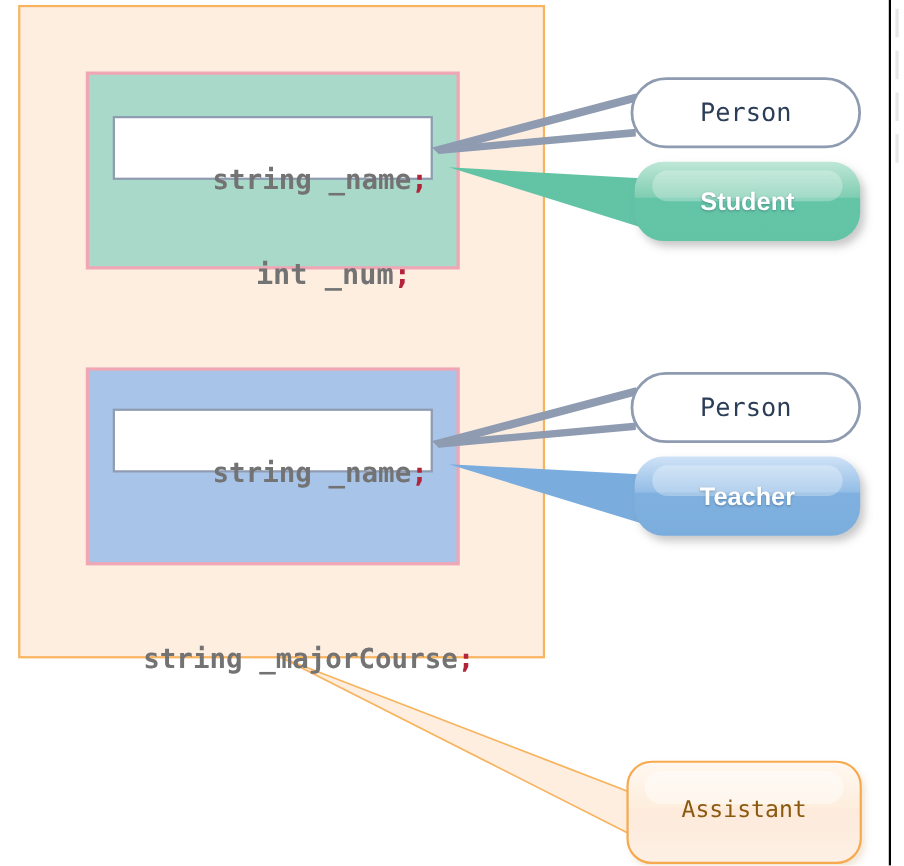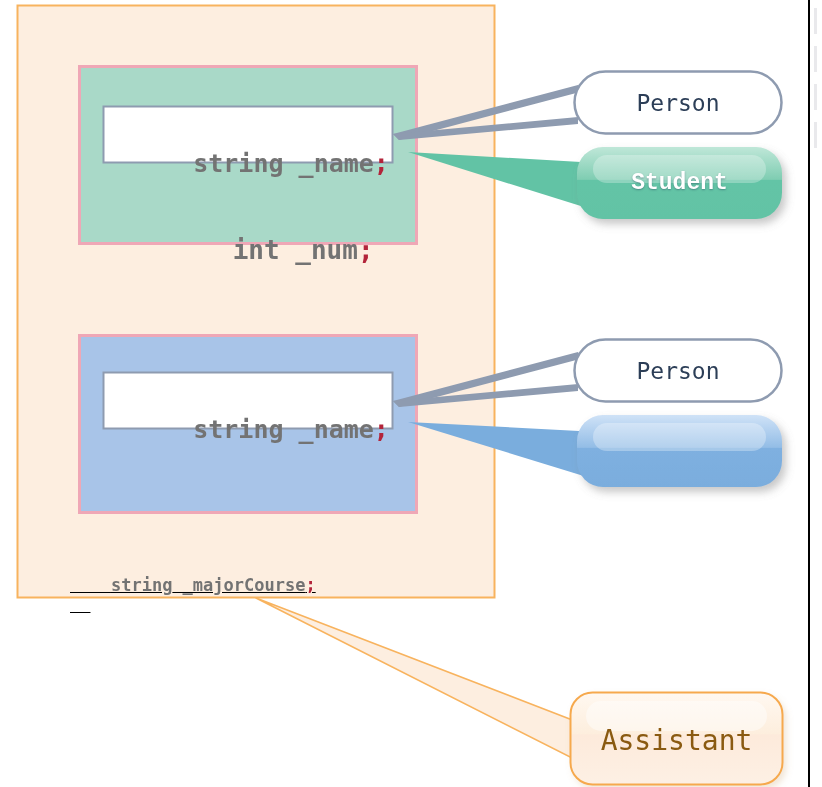--- a/index.html
+++ b/index.html
@@ -43,28 +43,28 @@
     font-family: "DejaVu Sans Mono", monospace;
     text-align: center;
   }
   .label-person {
     color: #2c3e57;
     font-size: 23px;
     font-weight: normal;
   }
   .label-class {
     color: #ffffff;
-    font-family: Liberation Mono, monospace;
+    font-family: Liberation Sans, sans-serif;
     font-size: 23px;
     font-weight: bold;
     text-shadow: 0 1px 2px rgba(40,70,90,0.45);
   }
   .label-assistant {
     color: #8a5a11;
-    font-size: 28px;
+    font-size: 21px;
     font-weight: normal;
   }
 
   
   .edge-rule {
     position: absolute;
     background: #000000;
   }
   .edge-tick {
     position: absolute;
@@ -146,30 +146,31 @@
 
   <div class="code-line" style="left:170px; top:205px; font-size:26px;">
     <span class="kw">int</span><span class="idn"> _num</span><span class="semi">;</span>
   </div>
 
   <div class="code-line" style="left:133px; top:386px; font-size:25px;">
     <span class="kw">string</span><span class="idn"> _name</span><span class="semi">;</span>
   </div>
 
 
-  <div class="code-line" style="left:70px; top:555px; font-size:17px;text-decoration:underline;">
+  <div class="code-line" style="left:70px; top:555px; font-size:25px;">
     <span class="kw">string</span><span class="idn"> _majorCourse</span><span class="semi">;</span>
   </div>
 
   <div class="bubble-label label-person" style="left:574px; top:90px; width:208px;">Person</div>
 
   <div class="bubble-label label-class" style="left:577px; top:170px; width:205px;">Student</div>
 
   <div class="bubble-label label-person" style="left:574px; top:358px; width:208px;">Person</div>
 
+  <div class="bubble-label label-class" style="left:577px; top:438px; width:205px;">Teacher</div>
 
   <div class="bubble-label label-assistant" style="left:570px; top:724px; width:213px;">Assistant</div>
 
   <div class="edge-rule" style="left:808px; top:0px; width:2px; height:787px;"></div>
   <div class="edge-tick" style="left:814px; top:8px; width:3px; height:26px;"></div>
   <div class="edge-tick" style="left:814px; top:46px; width:3px; height:26px;"></div>
   <div class="edge-tick" style="left:814px; top:84px; width:3px; height:26px;"></div>
   <div class="edge-tick" style="left:814px; top:122px; width:3px; height:26px;"></div>
 
 </div>

